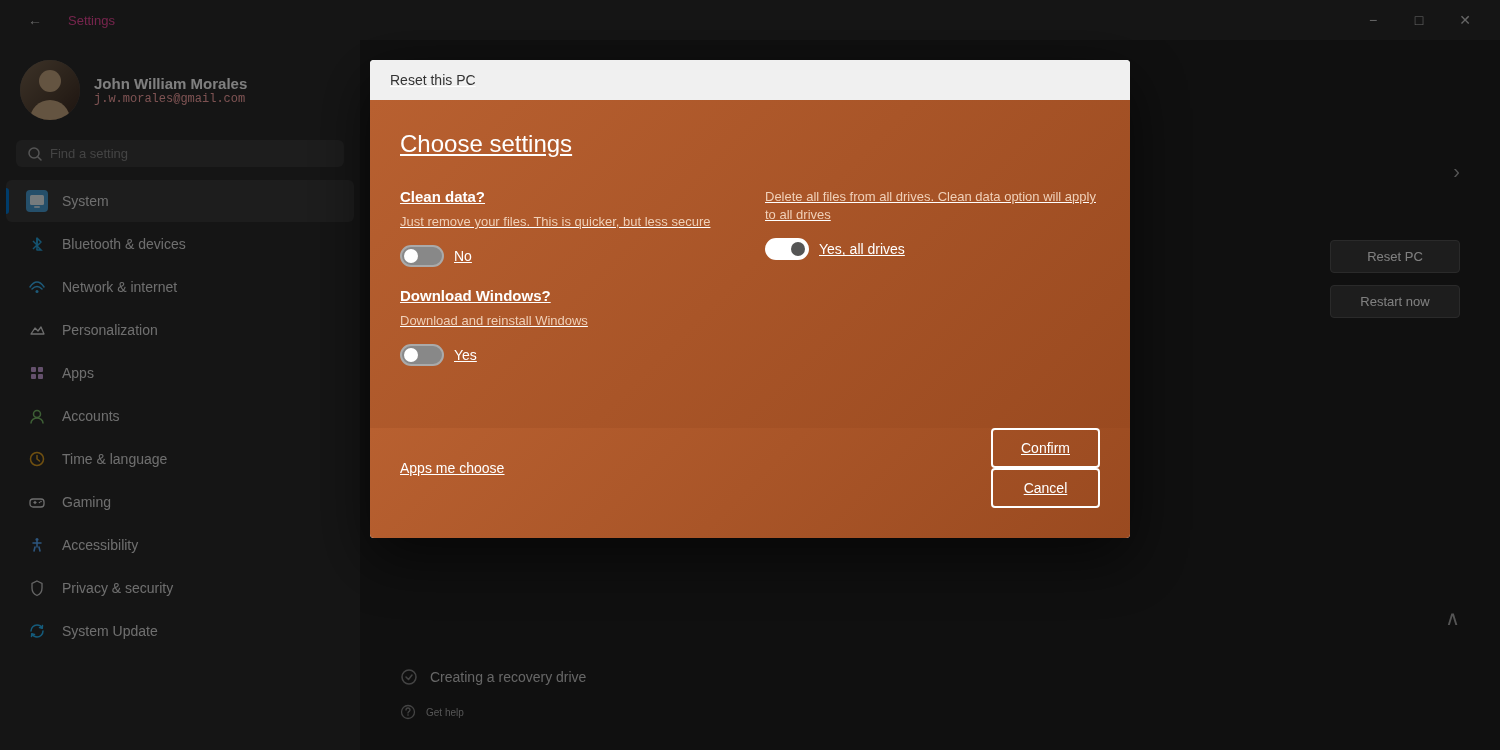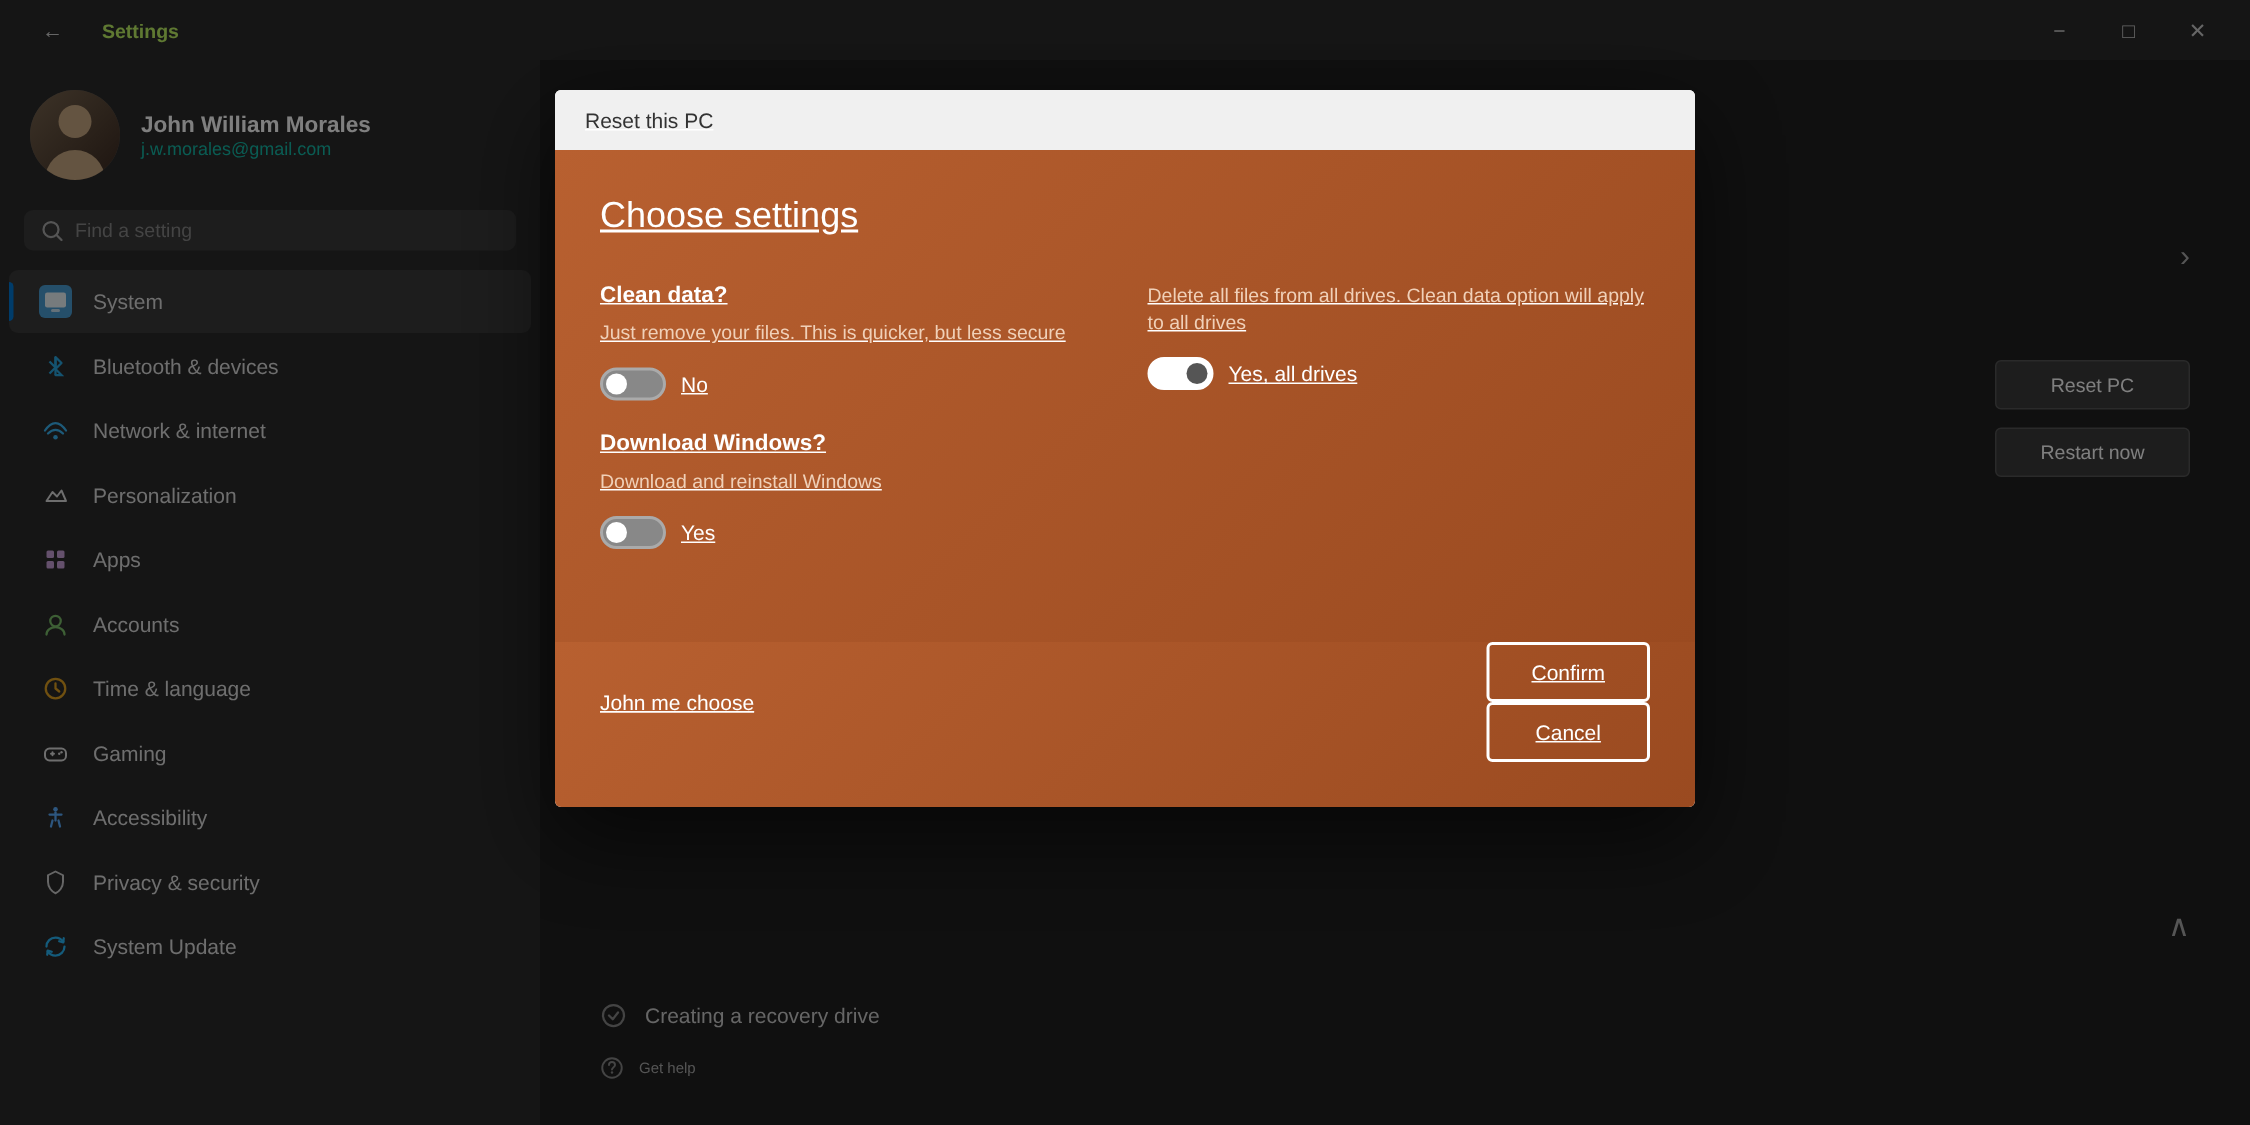--- a/index.html
+++ b/index.html
@@ -23,22 +23,21 @@
       position: relative;
       z-index: 10;
     }
     .titlebar-left {
       display: flex;
       align-items: center;
       gap: 10px;
     }
     .titlebar-title {
       font-size: 13px;
-      color: #bef264;
-      font-weight: bold;
+      color: #ec4899;
     }
     .titlebar-controls {
       display: flex;
       gap: 0;
     }
     .titlebar-btn {
       width: 46px;
       height: 40px;
       display: flex;
       align-items: center;
@@ -123,21 +122,22 @@
       background: #c8a882;
     }
     .user-info {}
     .user-name {
       font-size: 15px;
       font-weight: 600;
       color: #fff;
     }
     .user-email {
       font-size: 12px;
-      color: #14b8a6;
+      color: #fca5a5;
+      font-family: Liberation Mono, monospace;
     }
 
     
     .search-container {
       padding: 6px 16px 12px 16px;
     }
     .search-box {
       display: flex;
       align-items: center;
       background: #3a3a3a;
@@ -691,21 +691,21 @@
           <div class="toggle off">
             <div class="toggle-knob"></div>
           </div>
           <span class="toggle-text">Yes</span>
         </div>
       </div>
 
     </div>
 
     <div class="modal-footer">
-      <a class="help-link">John me choose</a>
+      <a class="help-link">Apps me choose</a>
       <div class="modal-actions">
         <button class="modal-btn confirm">Confirm</button>
         <button class="modal-btn cancel">Cancel</button>
       </div>
     </div>
 
   </div>
 </div>
 
 </body></html>

